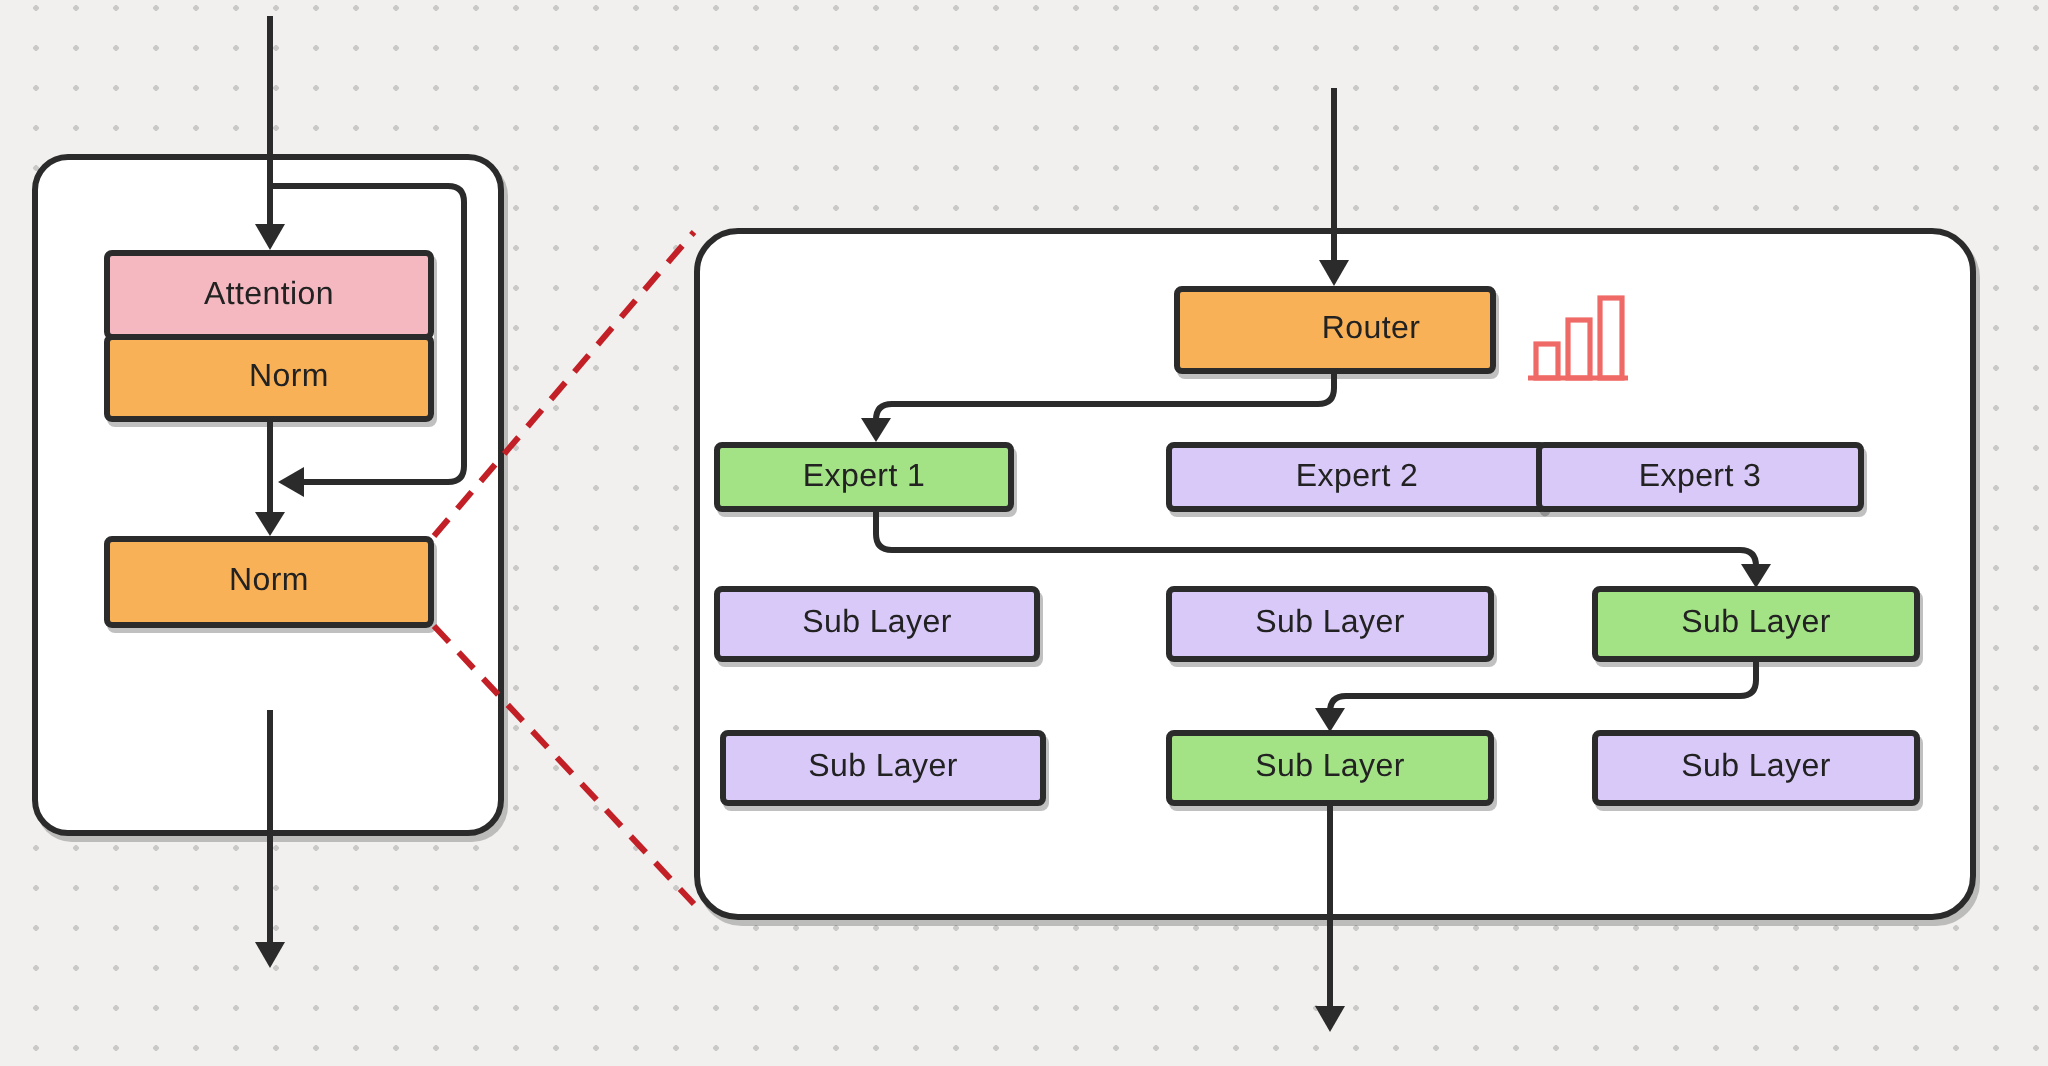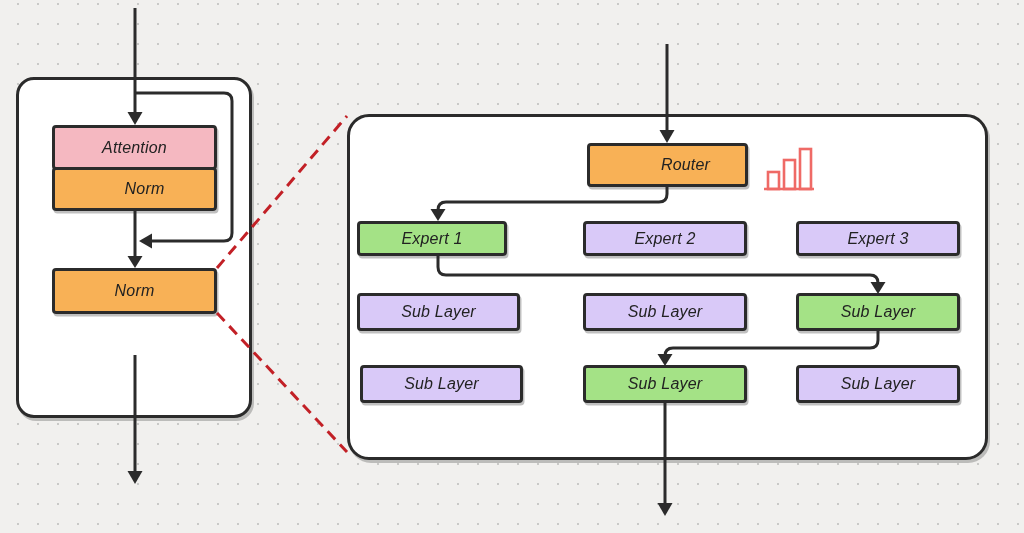--- a/index.html
+++ b/index.html
@@ -10,21 +10,21 @@
   *{box-sizing:border-box;margin:0;padding:0;}
   html,body{width:1024px;height:533px;overflow:hidden;}
   body{
     font-family:"Liberation Sans","DejaVu Sans",sans-serif;
     background-color:var(--bg);
     background-image:radial-gradient(circle,var(--dot) 1.3px,transparent 1.5px);
     background-size:20px 20px;
     background-position:8px 14px;
     color:var(--text);
   }
-  .canvas{position:relative;width:1024px;height:533px;font-style:italic;}
+  .canvas{position:relative;width:1024px;height:533px;}
   .container{
     position:absolute;background:var(--node_bg);
     border:3px solid var(--stroke);border-radius:18px;
     box-shadow:2px 3px 0 rgba(30,30,30,0.25);
   }
   .node{
     position:absolute;display:flex;align-items:center;justify-content:center;
     border:3px solid var(--stroke);border-radius:4px;
     font-size:16px;letter-spacing:.2px;
     box-shadow:1.5px 2.5px 0 rgba(30,30,30,0.28);
@@ -67,24 +67,24 @@
     </div>
   </div>
 
   <div class="node orange" style="left:587px;top:143px;width:161px;height:44px;padding-left:36px;">
     <span>Router</span>
   </div>
 
   <div class="node green" style="left:357px;top:221px;width:150px;height:35px;">
     <span>Expert 1</span>
   </div>
-  <div class="node purple" style="left:583px;top:221px;width:164px;height:35px;">
+  <div class="node purple" style="left:583px;top:221px;width:191px;height:35px;">
     <span>Expert 2</span>
   </div>
-  <div class="node purple" style="left:796px;top:221px;width:164px;height:35px;">
+  <div class="node purple" style="left:768px;top:221px;width:164px;height:35px;">
     <span>Expert 3</span>
   </div>
 
   <div class="node purple" style="left:357px;top:293px;width:163px;height:38px;">
     <span>Sub Layer</span>
   </div>
   <div class="node purple" style="left:583px;top:293px;width:164px;height:38px;">
     <span>Sub Layer</span>
   </div>
   <div class="node green" style="left:796px;top:293px;width:164px;height:38px;">

